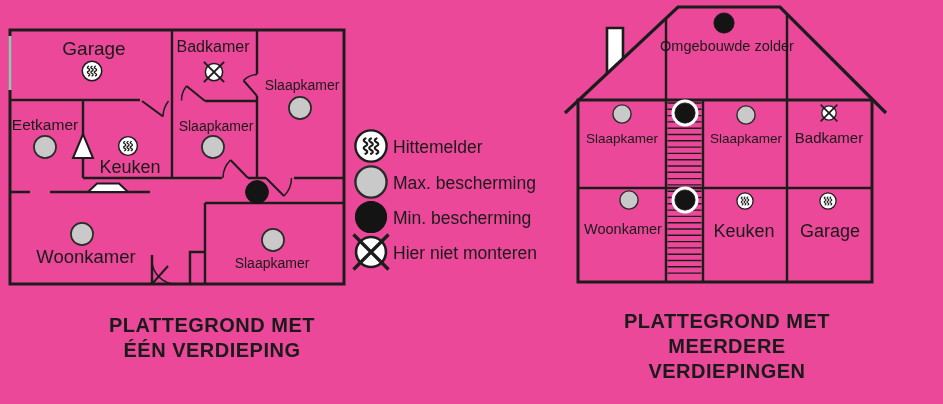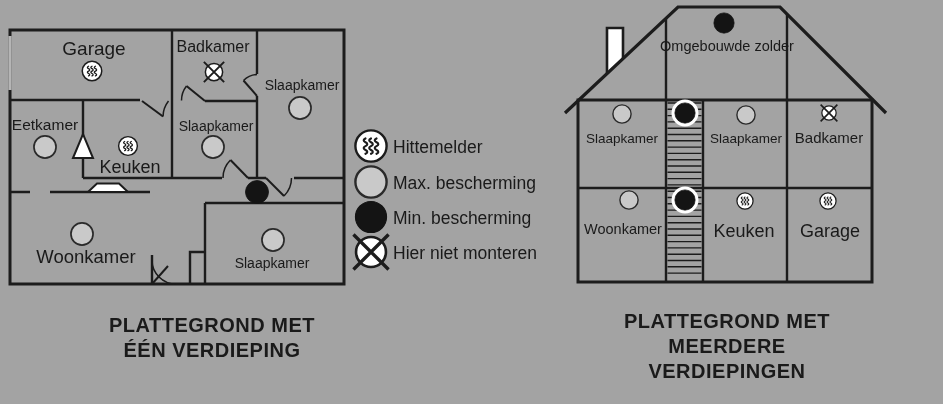--- a/index.html
+++ b/index.html
@@ -1,16 +1,16 @@
 <!DOCTYPE html>
 <html><head>
 <meta charset="utf-8">
 <style>
   html,body{margin:0;padding:0;background:#fff;}
-  .canvas{position:relative;width:943px;height:404px;background:#a3a3a3;overflow:hidden;}
+  .canvas{position:relative;width:943px;height:404px;background:#ec4899;overflow:hidden;}
   svg{display:block;}
   text{font-family:"Liberation Sans","DejaVu Sans",sans-serif;fill:#1a1a1a;}
   .room-label{text-anchor:middle;}
   .caption{text-anchor:middle;font-weight:bold;font-size:20px;letter-spacing:0.5px;}
   .legend-label{font-size:17.5px;}
   .wall{stroke:#1c1c1c;fill:none;}
   .door{stroke:#1c1c1c;fill:none;}
 </style>
 </head>
 <body>

